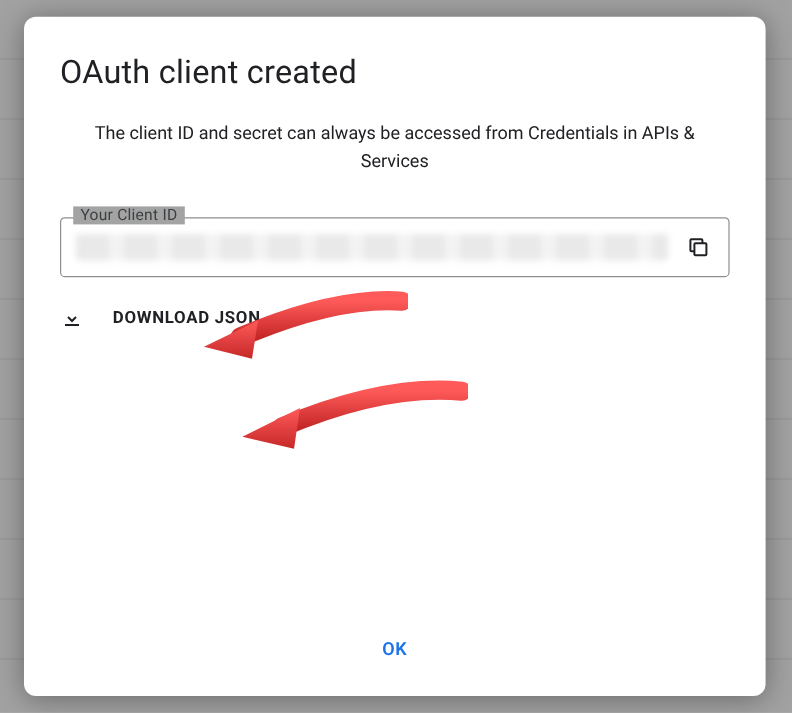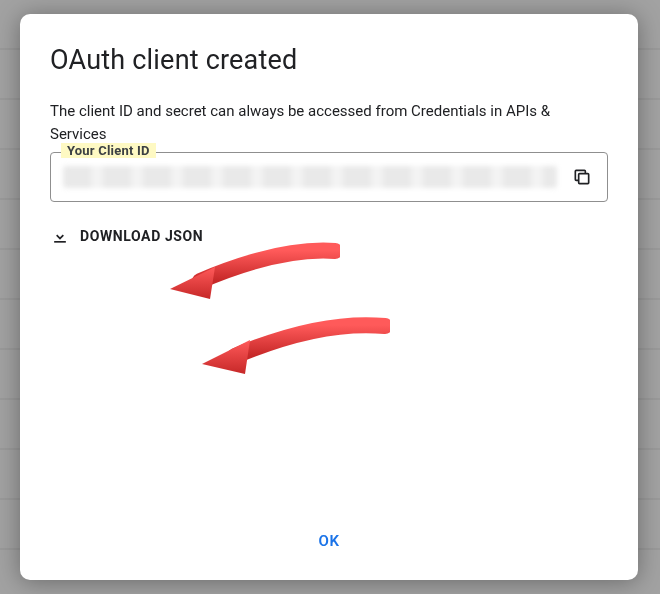--- a/index.html
+++ b/index.html
@@ -46,21 +46,22 @@
   h1{
     font-size:27px;
     font-weight:400;
     margin:4px 0 24px 0;
     letter-spacing:.2px;
   }
   .subtitle{
     font-size:15px;
     line-height:1.5;
     color:var(--text);
-    margin-bottom:7px;
+    margin-bottom:36px;
+    text-align:center;
   }
   .banner{
     background:#f1f3f4;
     border-radius:4px;
     padding:14px 18px 14px 14px;
     display:flex;
     align-items:flex-start;
     gap:18px;
     margin-bottom:28px;
     font-size:15px;
@@ -87,24 +88,24 @@
     display:flex;
     align-items:center;
     padding:0 12px;
     margin-bottom:20px;
     background:#fff;
   }
   .field .legend{
     position:absolute;
     top:-10px;
     left:10px;
-    background:#fef9c3;
+    background:#a3a3a3;
     padding:0 6px;
     font-size:13px;
-    font-weight:700;
+    font-weight:400;
     color:#3c4043;
     letter-spacing:.2px;
   }
   .field .value-blur{
     flex:1 1 auto;
     height:22px;
     border-radius:3px;
     background:repeating-linear-gradient(
       90deg,
       #e9e9e9 0 28px,
@@ -113,21 +114,21 @@
     filter:blur(2.5px);
     margin-right:12px;
   }
   .field .copy{
     flex:none;
     width:26px;height:26px;
     display:flex;align-items:center;justify-content:center;
     cursor:pointer;
   }
   .download{
-    display:flex;align-items:center;gap:10px;
+    display:flex;align-items:center;gap:24px;
     font-weight:700;
     letter-spacing:.6px;
     font-size:14px;
     margin-top:4px;
     cursor:pointer;
     width:max-content;
   }
   .actions{
     margin-top:auto;
     display:flex;

